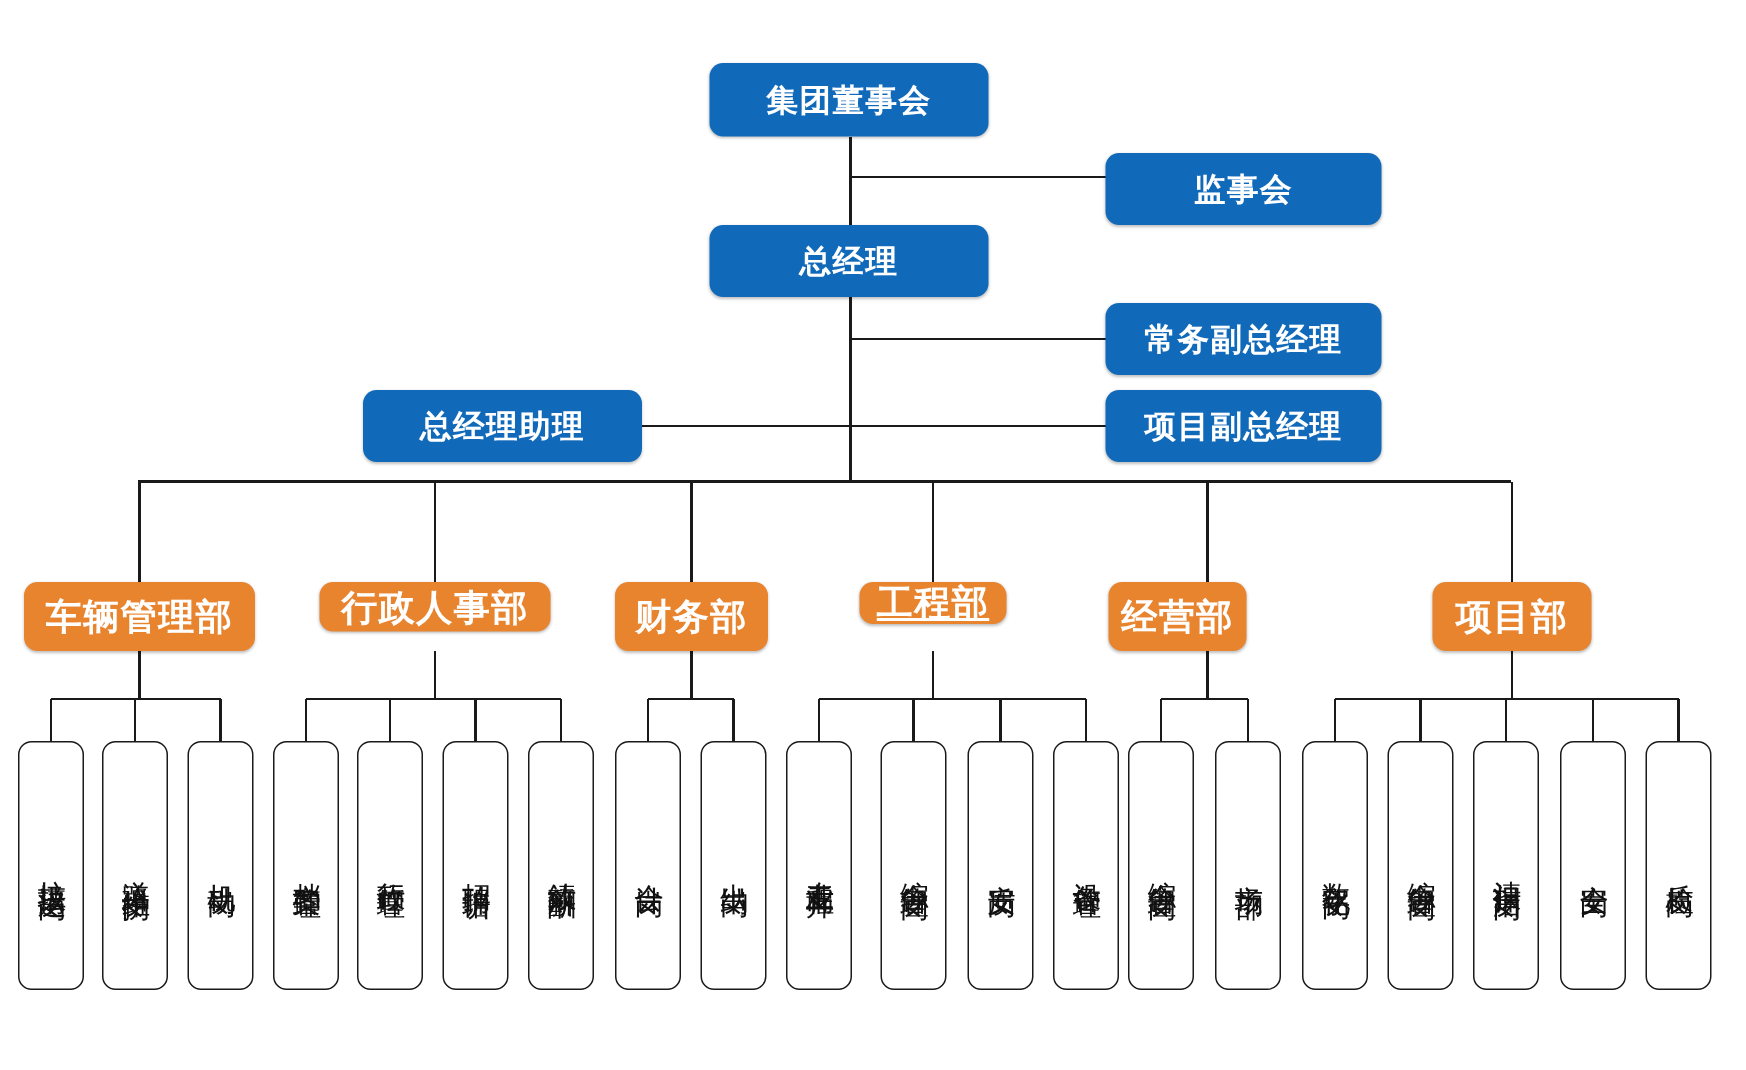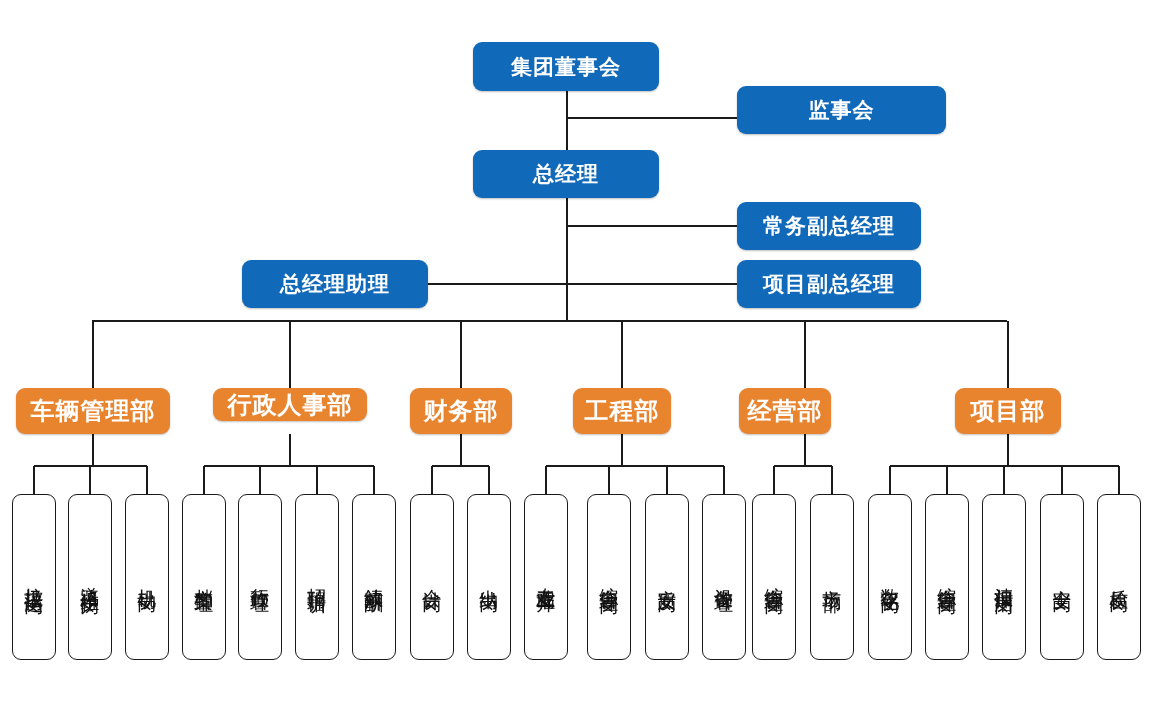--- a/index.html
+++ b/index.html
@@ -120,21 +120,21 @@
       <line x1="947" y1="466" x2="947" y2="494" stroke="#1a1a1a" stroke-width="1.4" shape-rendering="crispEdges"></line>
       <line x1="1004" y1="466" x2="1004" y2="494" stroke="#1a1a1a" stroke-width="1.4" shape-rendering="crispEdges"></line>
       <line x1="1062" y1="466" x2="1062" y2="494" stroke="#1a1a1a" stroke-width="1.4" shape-rendering="crispEdges"></line>
       <line x1="1119" y1="466" x2="1119" y2="494" stroke="#1a1a1a" stroke-width="1.4" shape-rendering="crispEdges"></line>
     </svg>
 
   <div id="nodes">
       <div class="node blue" style="left: 473px; top: 42px; width: 186px; height: 49px;">
         <span>集团董事会</span>
       </div>
-      <div class="node blue" style="left: 737px; top: 86px; width: 209px; height: 48px; text-align: center;">
+      <div class="node blue" style="left: 737px; top: 102px; width: 184px; height: 48px; text-align: center;">
         <span>监事会</span>
       </div>
       <div class="node blue" style="left: 473px; top: 150px; width: 186px; height: 48px;">
         <span>总经理</span>
       </div>
       <div class="node blue" style="left: 737px; top: 202px; width: 184px; height: 48px; text-align: right;">
         <span>常务副总经理</span>
       </div>
       <div class="node blue" style="left: 737px; top: 260px; width: 184px; height: 48px;">
         <span>项目副总经理</span>
@@ -171,21 +171,21 @@
       </div>
       <div class="node orange" style="left: 410px; top: 388px; width: 102px; height: 46px;">
         <span>财务部</span>
       </div>
       <div class="node post post" style="left: 410px; top: 494px; width: 44px; height: 166px;">
         <span class="txt">会计岗</span>
       </div>
       <div class="node post post" style="left: 467px; top: 494px; width: 44px; height: 166px;">
         <span class="txt">出纳岗</span>
       </div>
-      <div class="node orange" style="left: 573px; top: 388px; width: 98px; height: 46px;">
+      <div class="node orange" style="left: 573px; top: 388px; width: 98px; height: 28px; text-decoration: underline;">
         <span>工程部</span>
       </div>
       <div class="node post post" style="left: 524px; top: 494px; width: 44px; height: 166px;">
         <span class="txt">专业工程师</span>
       </div>
       <div class="node post post" style="left: 587px; top: 494px; width: 44px; height: 166px;">
         <span class="txt">综合管理岗</span>
       </div>
       <div class="node post post" style="left: 645px; top: 494px; width: 44px; height: 166px;">
         <span class="txt">安质岗</span>

